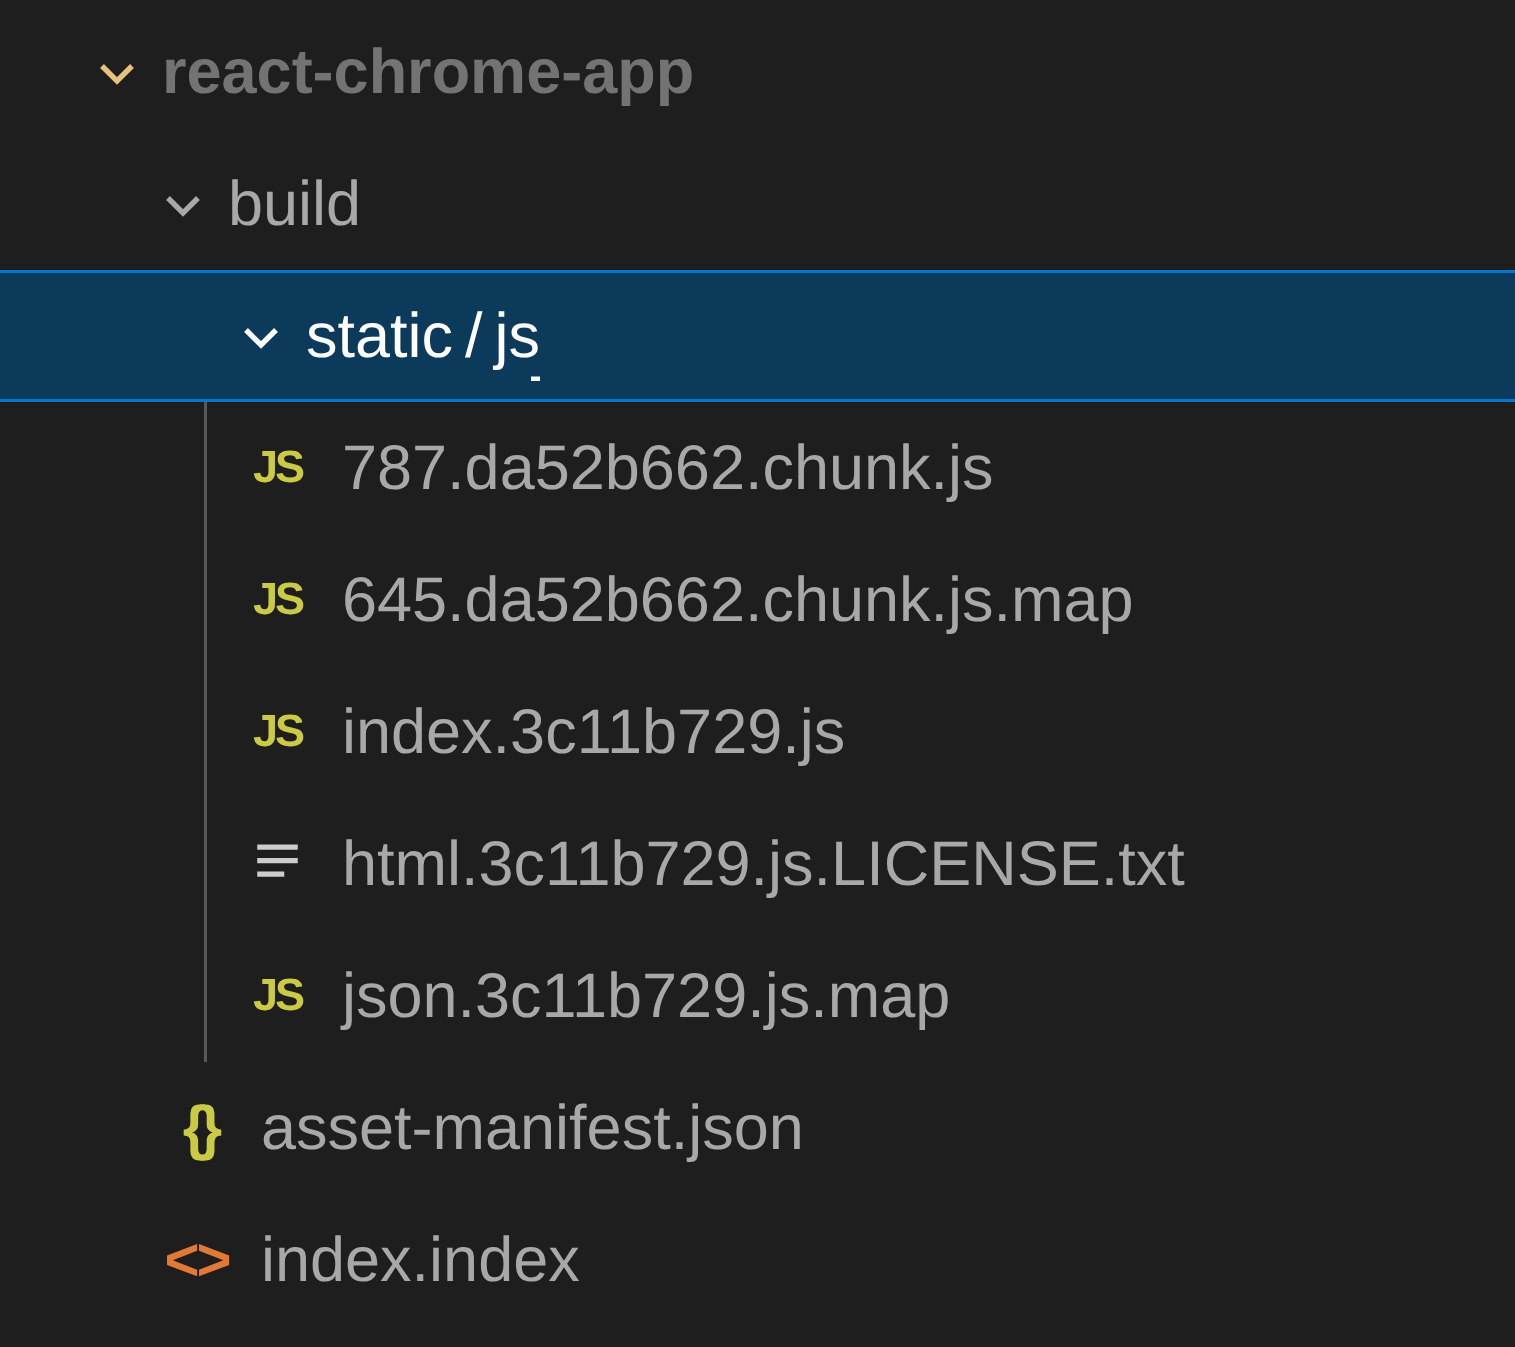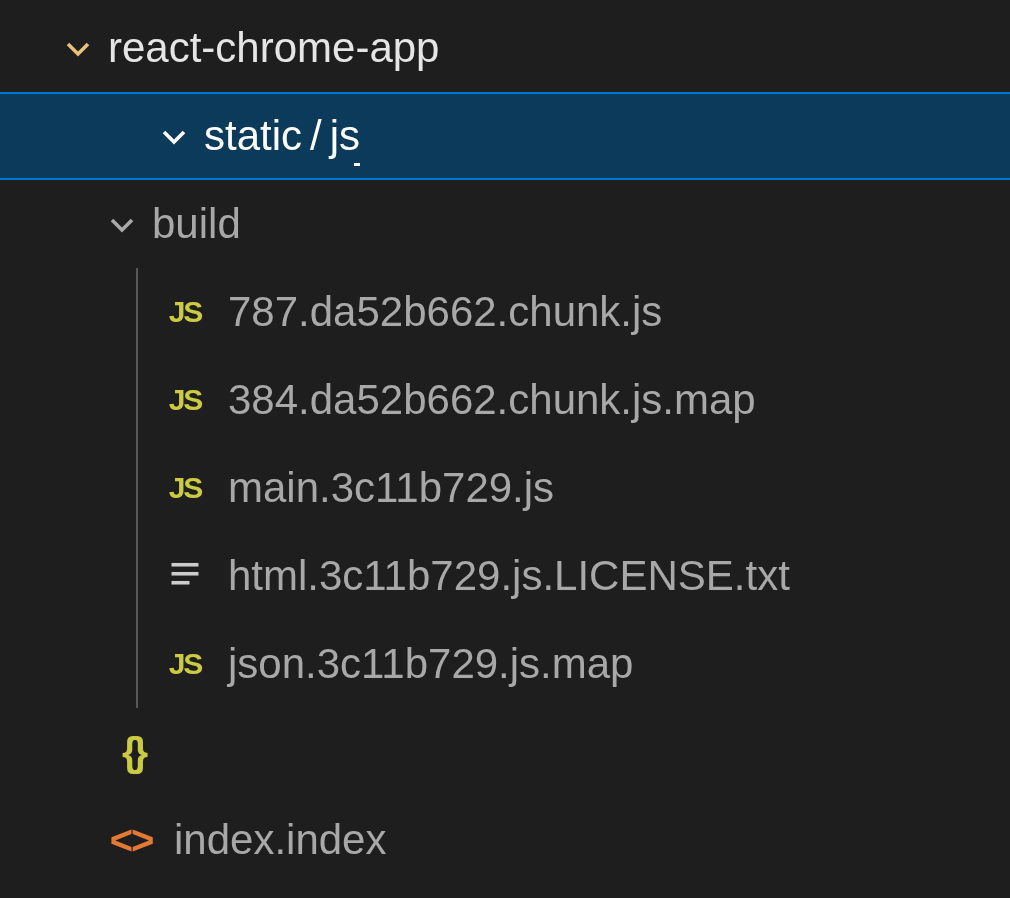--- a/index.html
+++ b/index.html
@@ -51,22 +51,22 @@
       justify-content: center;
       width: 44px;
       height: 44px;
       margin-right: 8px;
     }
     .twisty svg {
       width: 32px;
       height: 32px;
     }
     .root-label {
-      color: #e5e5e5;
-      font-weight: 400;
+      color: #737373;
+      font-weight: 700;
     }
     .folder-label {
       color: #a8a8a8;
     }
     .row.selected .folder-label {
       color: #ffffff;
     }
     .path-sep {
       color: #bdbdbd;
       margin: 0 8px;
@@ -140,56 +140,56 @@
 
   <div class="row root">
     <span class="twisty">
       <svg viewBox="0 0 16 16" fill="none" stroke="#e8c17a" stroke-width="1.8">
         <polyline points="3,6 8,11 13,6"></polyline>
       </svg>
     </span>
     <span class="root-label">react-chrome-app</span>
   </div>
 
+  <div class="row level1">
+    <span class="twisty">
+      <svg viewBox="0 0 16 16" fill="none" stroke="#a8a8a8" stroke-width="1.8">
+        <polyline points="3,6 8,11 13,6"></polyline>
+      </svg>
+    </span>
+    <span class="folder-label">build</span>
+  </div>
+
   <div class="row level2 selected">
     <span class="twisty">
       <svg viewBox="0 0 16 16" fill="none" stroke="#ffffff" stroke-width="1.8">
         <polyline points="3,6 8,11 13,6"></polyline>
       </svg>
     </span>
     <span class="folder-label">static</span>
     <span class="path-sep">/</span>
     <span class="path-seg2 underline-s">js</span>
   </div>
 
-  <div class="row level1">
-    <span class="twisty">
-      <svg viewBox="0 0 16 16" fill="none" stroke="#a8a8a8" stroke-width="1.8">
-        <polyline points="3,6 8,11 13,6"></polyline>
-      </svg>
-    </span>
-    <span class="folder-label">build</span>
-  </div>
-
   <div class="guide-container">
     <div class="guide"></div>
 
     <div class="row level3">
       <span class="file-icon js-icon">JS</span>
       <span class="file-label">787.da52b662.chunk.js</span>
     </div>
 
     <div class="row level3">
       <span class="file-icon js-icon">JS</span>
-      <span class="file-label">384.da52b662.chunk.js.map</span>
-    </div>
-
-    <div class="row level3">
-      <span class="file-icon js-icon">JS</span>
-      <span class="file-label">main.3c11b729.js</span>
+      <span class="file-label">645.da52b662.chunk.js.map</span>
+    </div>
+
+    <div class="row level3">
+      <span class="file-icon js-icon">JS</span>
+      <span class="file-label">index.3c11b729.js</span>
     </div>
 
     <div class="row level3">
       <span class="file-icon txt-icon">
         <svg viewBox="0 0 16 16" fill="none" stroke="#cccccc" stroke-width="1.6">
           <line x1="2" y1="3" x2="14" y2="3"></line>
           <line x1="2" y1="7" x2="14" y2="7"></line>
           <line x1="2" y1="11" x2="10" y2="11"></line>
         </svg>
       </span>
@@ -197,20 +197,21 @@
     </div>
 
     <div class="row level3">
       <span class="file-icon js-icon">JS</span>
       <span class="file-label">json.3c11b729.js.map</span>
     </div>
   </div>
 
   <div class="row level1" style="padding-left:102px;">
     <span class="file-icon json-icon">{ }</span>
+    <span class="file-label">asset-manifest.json</span>
   </div>
 
   <div class="row level1" style="padding-left:102px;">
     <span class="file-icon html-icon">&lt;&gt;</span>
     <span class="file-label">index.index</span>
   </div>
 
 </div>
 
 </body></html>

